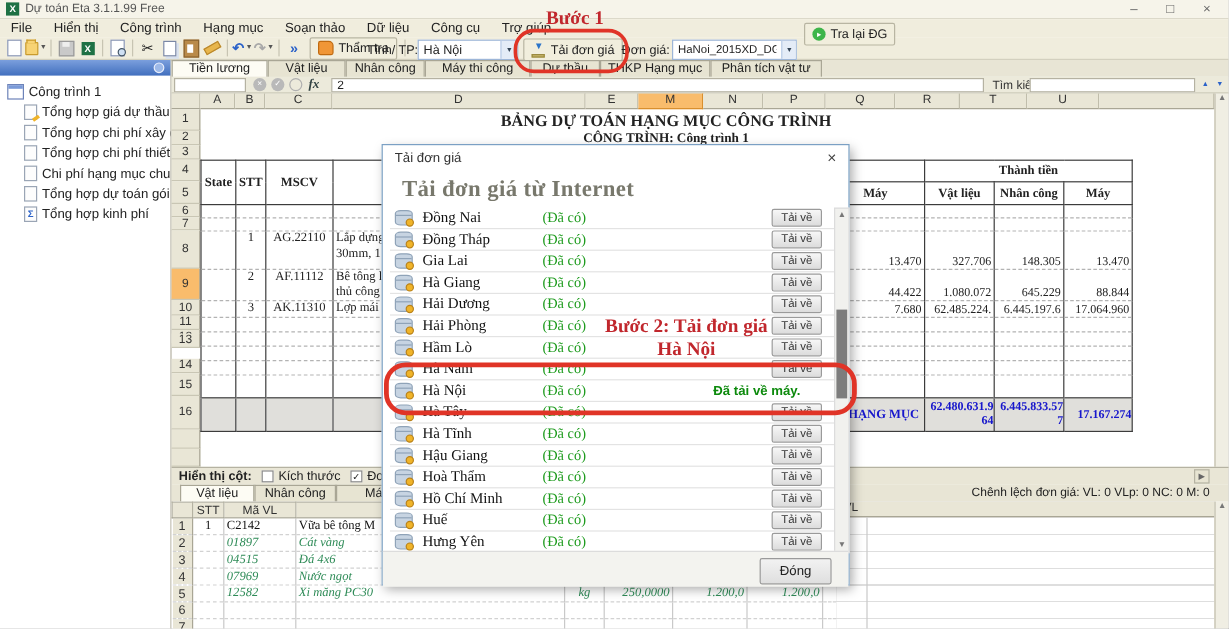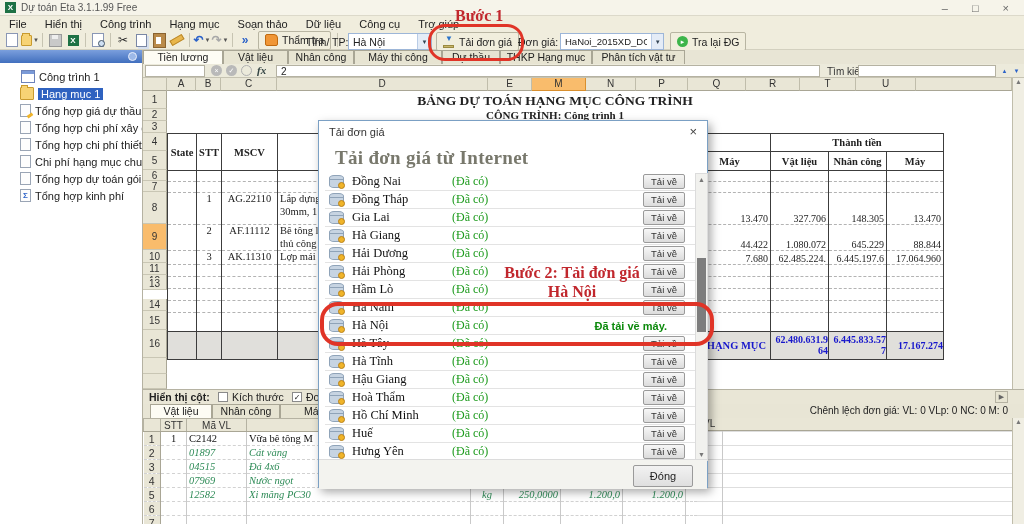--- a/index.html
+++ b/index.html
@@ -42,21 +42,21 @@
          font-size:10.5px;padding-left:4px;box-sizing:border-box;justify-content:space-between}
   .combo .arr{width:13px;height:100%;background:#e4ecf7;border-left:1px solid #b9cce6;display:flex;align-items:center;justify-content:center;font-size:6px;color:#345;margin-left:4px}
   .dlarrow{width:12px;height:12px;position:relative}
   .dlarrow:before{content:"▼";position:absolute;left:2px;top:-2px;font-size:8px;color:#2b74c9}
   .dlarrow:after{content:"";position:absolute;left:0;bottom:0;width:11px;height:3px;background:#c9b66a;border:1px solid #9a8a40;box-sizing:border-box}
   .greenball{width:11px;height:11px;border-radius:50%;background:#3db54a;color:#fff;font-size:7px;display:flex;align-items:center;justify-content:center}
   
   #sidebar{left:0;top:50px;width:143px;height:474px;background:#fff;border-right:1px solid #b5b2a2;box-sizing:border-box}
   #sb-head{position:absolute;left:0;top:0;width:100%;height:13px;background:linear-gradient(#7b9fdd,#416fbe)}
   .pin{position:absolute;right:5px;top:2px;width:7px;height:7px;border:1px solid #e8eefc;border-radius:50%;background:#9db9e8}
-  .trow{display:flex;align-items:center;height:17px;gap:4px;padding-left:21px;white-space:nowrap;overflow:hidden}
+  .trow{display:flex;align-items:center;height:17px;gap:4px;padding-left:6px;white-space:nowrap;overflow:hidden}
   .trow.child{padding-left:20px}
   .sel{background:#2f62c0;color:#fff;padding:0 3px}
   .tree-ic{flex:none;width:12px;height:11px;position:relative}
   .ic-root{background:#fff;border:1px solid #6d83b9}
   .ic-root:before{content:"";position:absolute;left:0;top:0;width:100%;height:3px;background:#7a9ad8}
   .ic-folder{background:#f7d374;border:1px solid #c99b2e;border-radius:1px}
   .ic-folder:before{content:"";position:absolute;left:0;top:-3px;width:5px;height:2px;background:#f7d374;border:1px solid #c99b2e;border-bottom:none}
   .ic-doc{background:#fdfdfd;border:1px solid #9aa5b5;width:9px;height:11px}
   .ic-docpen:after{content:"";position:absolute;right:-3px;bottom:-1px;width:6px;height:3px;background:#f0b429;transform:rotate(-35deg)}
   .ic-docsum{background:#fdfdfd;border:1px solid #9aa5b5;width:9px;height:11px;color:#2b62c9;font-size:8px;font-weight:bold;text-align:center;line-height:11px}
@@ -200,37 +200,33 @@
   </span>
   <span class="tbtn ab" style="left:436px;top:32px">
     <span class="dlarrow"></span>
     <span>Tải đơn giá</span>
   </span>
   <span class="ab" style="left:518px;top:36px;font-size:10.5px">Đơn giá:</span>
   <span class="combo ab" style="left:560px;top:33px;width:104px;font-size:9.5px">
     <span style="overflow:hidden;white-space:nowrap">HaNoi_2015XD_DG798</span>
     <span class="arr">▼</span>
   </span>
-  <span class="tbtn ab" style="left:670px;top:32px">
+  <span class="tbtn ab" style="left:670px;top:19px">
     <span class="greenball">▸</span>
     <span>Tra lại ĐG</span>
   </span>
 
   <div id="sidebar" class="ab">
     <div id="sb-head">
         <span class="pin"></span>
       </div>
     <div style="padding-top:18px">
       <div class="trow">
         <span class="tree-ic ic-root"></span>
         <span>Công trình 1</span>
-      </div>
-      <div class="trow child">
-        <span class="tree-ic ic-folder"></span>
-        <span class="sel">Hạng mục 1</span>
       </div>
       <div class="trow child">
         <span class="tree-ic ic-doc ic-docpen"></span>
         <span>Tổng hợp giá dự thầu</span>
       </div>
       <div class="trow child">
         <span class="tree-ic ic-doc"></span>
         <span>Tổng hợp chi phí xây dựng</span>
       </div>
       <div class="trow child">

